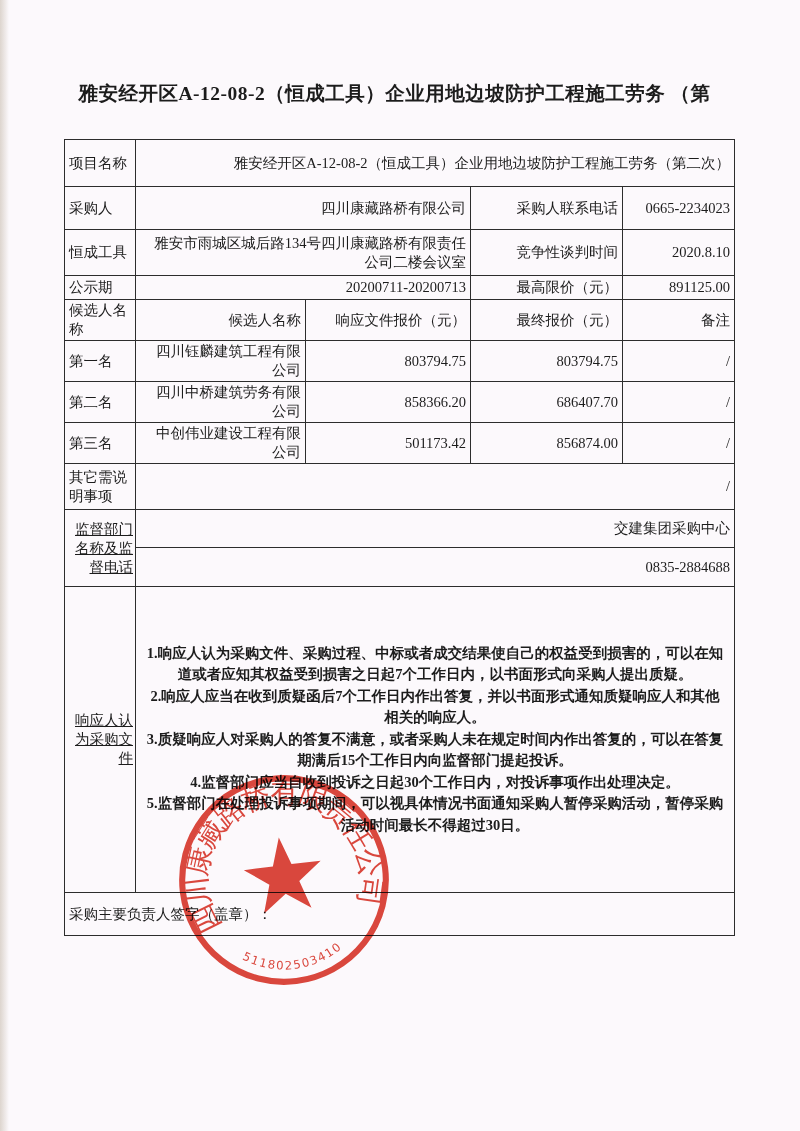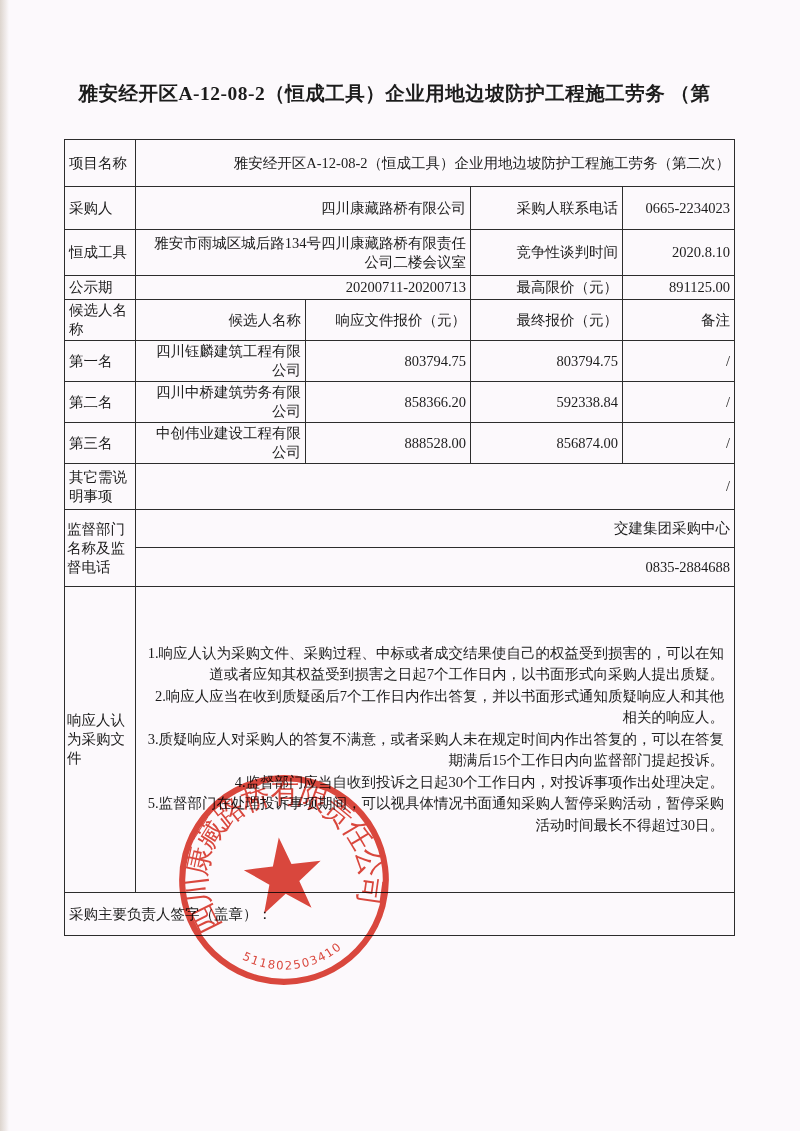--- a/index.html
+++ b/index.html
@@ -33,36 +33,36 @@
   }
   .doc-table td{
     border:1.6px solid #2d2d2d;
     font-size:14.5px;
     padding:1px 4px;
     line-height:19px;
     vertical-align:middle;
     overflow:hidden;
   }
   td.lbl{text-align:left;}
-  td.lbl-c{text-align:left;padding:1px 2px;}
+  td.lbl-c{text-align:right;padding:1px 2px;text-decoration:underline;}
   td.val{text-align:right;padding-left:6px;}
   td.c{text-align:right;}
   tr.r1 td{height:44px;}
   tr.r2 td{height:40px;}
   tr.r3 td{height:43px;}
   tr.r4 td{height:21px;}
   tr.r5 td{height:34px;}
   tr.rc td{height:37px;}
   tr.r9 td{height:43px;}
   tr.r10a td{height:35px;}
   tr.r10b td{height:36px;}
   tr.r11 td{height:303px;}
   tr.r12 td{height:40px;margin-left:29px;}
   .obj-wrap{padding:0 6px;}
-  .obj-wrap p{margin:0;font-size:14.5px;line-height:21.5px;text-align:right;}
+  .obj-wrap p{margin:0;font-size:14.5px;line-height:21.5px;text-align:center;font-weight:bold;}
   .sig-cell{font-size:15px;}
   .seal{
     position:absolute;left:172px;top:768px;
     width:224px;height:224px;
     transform:rotate(-7deg);
     opacity:.9;
     mix-blend-mode:multiply;
     pointer-events:none;
     z-index:5;
   }
@@ -125,28 +125,28 @@
       <td class="val">四川钰麟建筑工程有限公司</td>
       <td class="c">803794.75</td>
       <td class="c">803794.75</td>
       <td class="c">/</td>
     </tr>
 
     <tr class="rc">
       <td class="lbl">第二名</td>
       <td class="val">四川中桥建筑劳务有限公司</td>
       <td class="c">858366.20</td>
-      <td class="c">592338.84</td>
+      <td class="c">686407.70</td>
       <td class="c">/</td>
     </tr>
 
     <tr class="rc">
       <td class="lbl">第三名</td>
       <td class="val">中创伟业建设工程有限公司</td>
-      <td class="c">888528.00</td>
+      <td class="c">501173.42</td>
       <td class="c">856874.00</td>
       <td class="c">/</td>
     </tr>
 
     <tr class="r9">
       <td class="lbl">其它需说明事项</td>
       <td class="c" colspan="4">/</td>
     </tr>
 
     <tr class="r10a">

